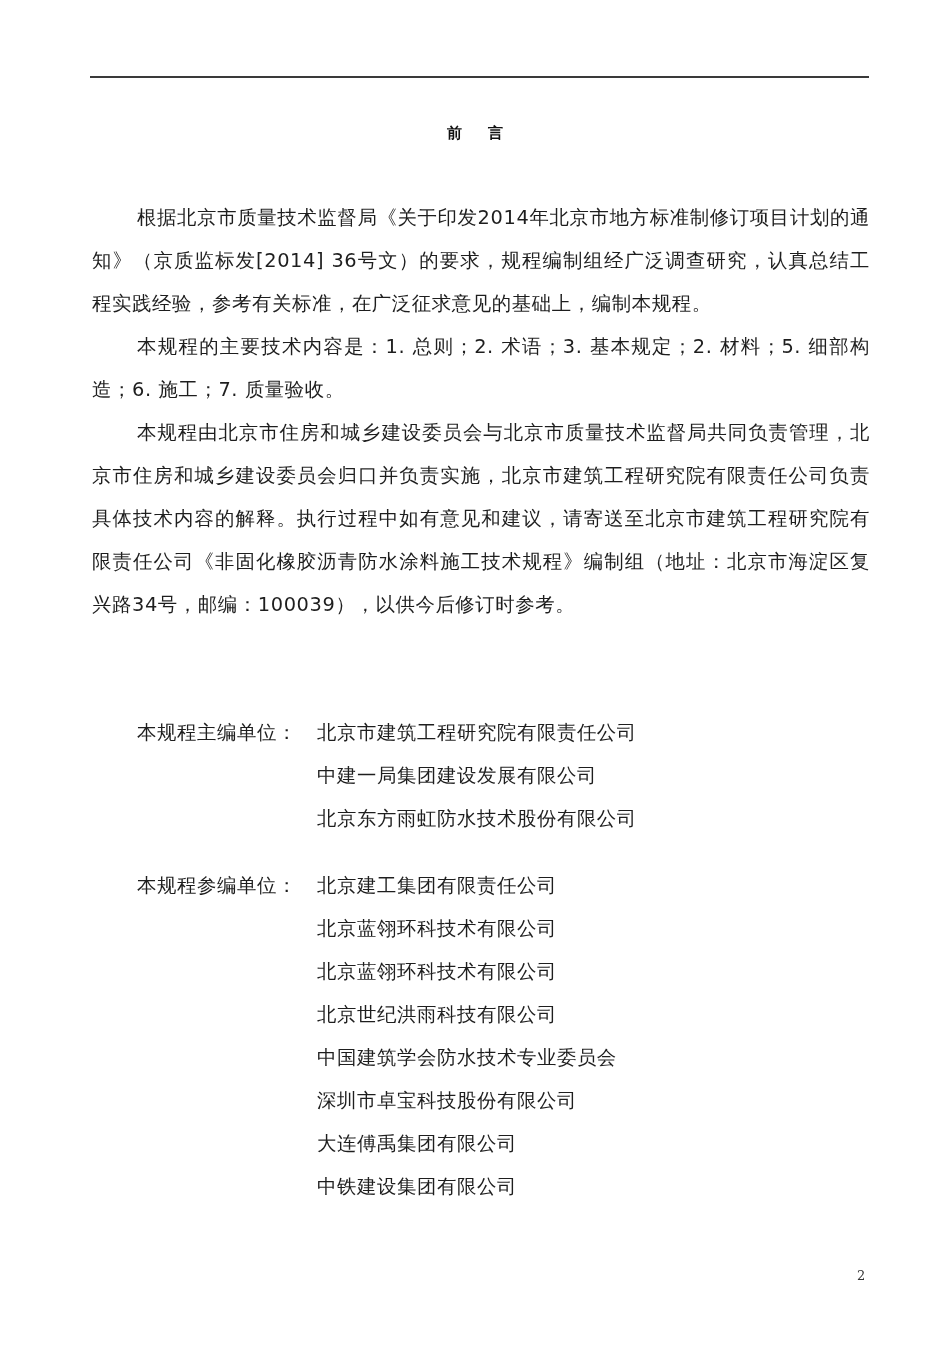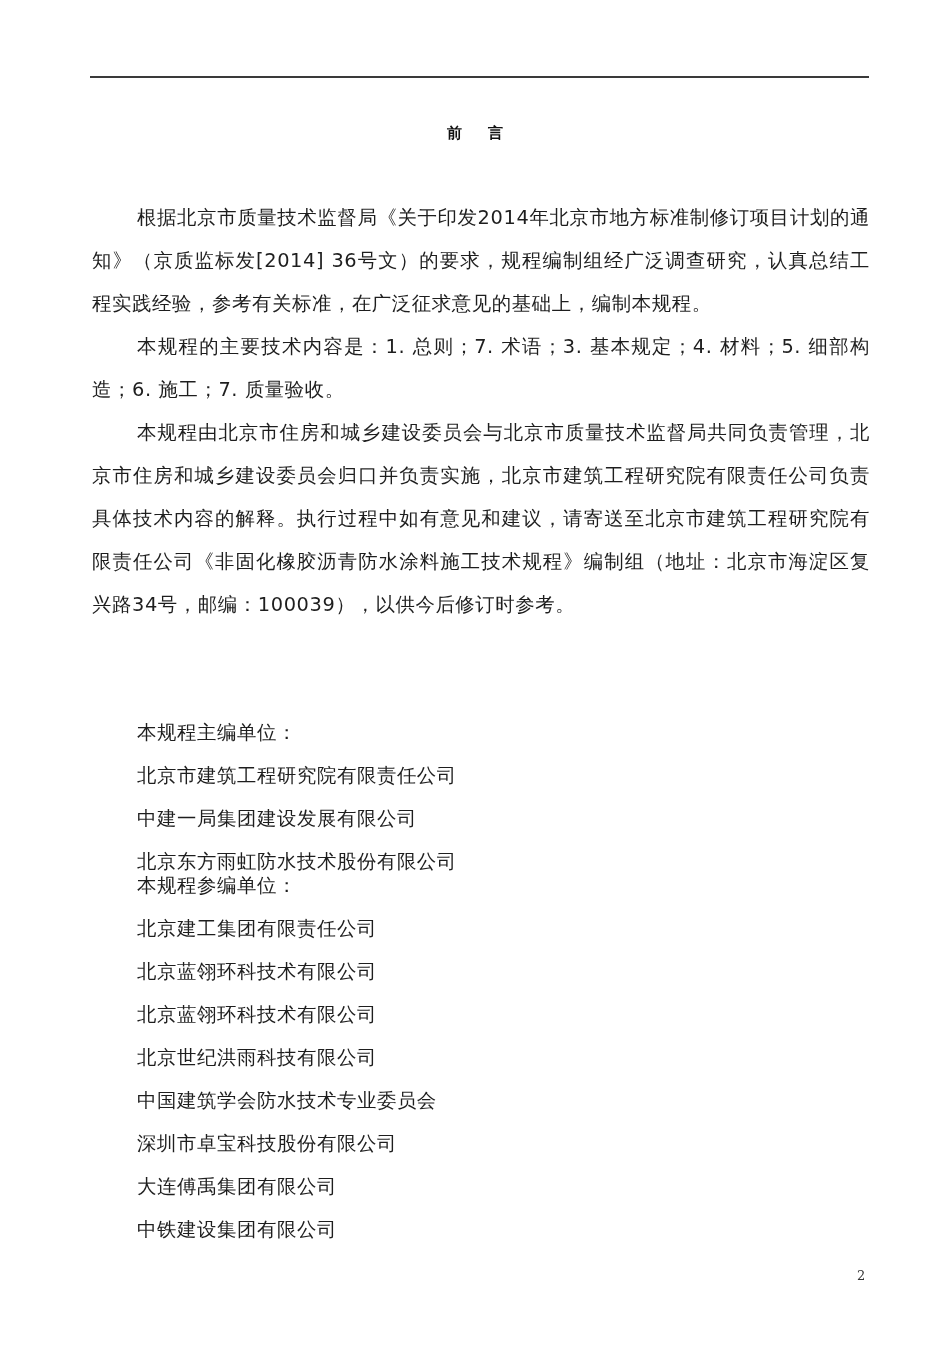--- a/index.html
+++ b/index.html
@@ -53,21 +53,20 @@
     .units {
       position: absolute;
       left: 137px;
       font-size: 19.4px;
       line-height: 43px;
       letter-spacing: 0.6px;
       color: #1e1e1e;
     }
     .unit-group {
       display: flex;
-      flex-direction: column;
     }
     .unit-label {
       width: 180px;
       flex: none;
       white-space: nowrap;
     }
     .unit-list {
       display: flex;
       flex-direction: column;
       white-space: nowrap;
@@ -83,21 +82,21 @@
   </style>
 </head>
 <body>
 
 <div class="top-rule"></div>
 
 <div class="heading">前言</div>
 
 <div class="body-text">
   <p class="para">根据北京市质量技术监督局《关于印发2014年北京市地方标准制修订项目计划的通知》（京质监标发[2014] 36号文）的要求，规程编制组经广泛调查研究，认真总结工程实践经验，参考有关标准，在广泛征求意见的基础上，编制本规程。</p>
-  <p class="para">本规程的主要技术内容是：1. 总则；7. 术语；3. 基本规定；4. 材料；5. 细部构造；6. 施工；7. 质量验收。</p>
+  <p class="para">本规程的主要技术内容是：1. 总则；2. 术语；3. 基本规定；2. 材料；5. 细部构造；6. 施工；7. 质量验收。</p>
   <p class="para">本规程由北京市住房和城乡建设委员会与北京市质量技术监督局共同负责管理，北京市住房和城乡建设委员会归口并负责实施，北京市建筑工程研究院有限责任公司负责具体技术内容的解释。执行过程中如有意见和建议，请寄送至北京市建筑工程研究院有限责任公司《非固化橡胶沥青防水涂料施工技术规程》编制组（地址：北京市海淀区复兴路34号，邮编：100039），以供今后修订时参考。</p>
 </div>
 
 <div class="units" style="top: 711px;">
   <div class="unit-group">
     <div class="unit-label">本规程主编单位：</div>
     <div class="unit-list">
       <span>北京市建筑工程研究院有限责任公司</span>
       <span>中建一局集团建设发展有限公司</span>
       <span>北京东方雨虹防水技术股份有限公司</span>

